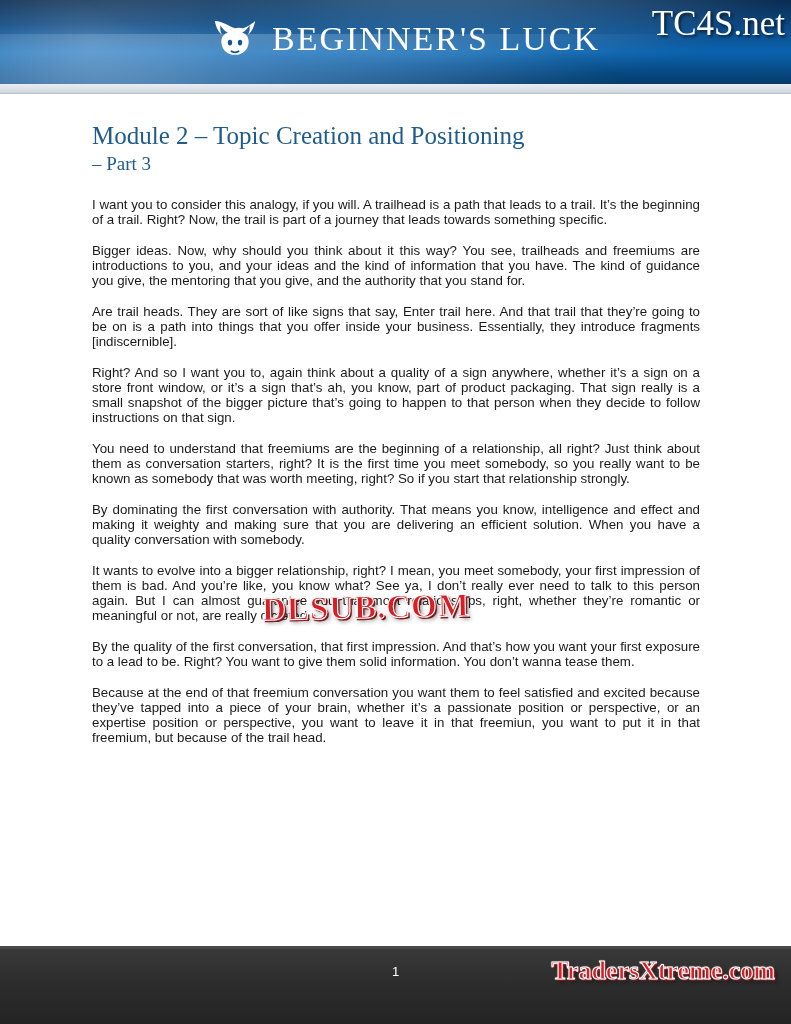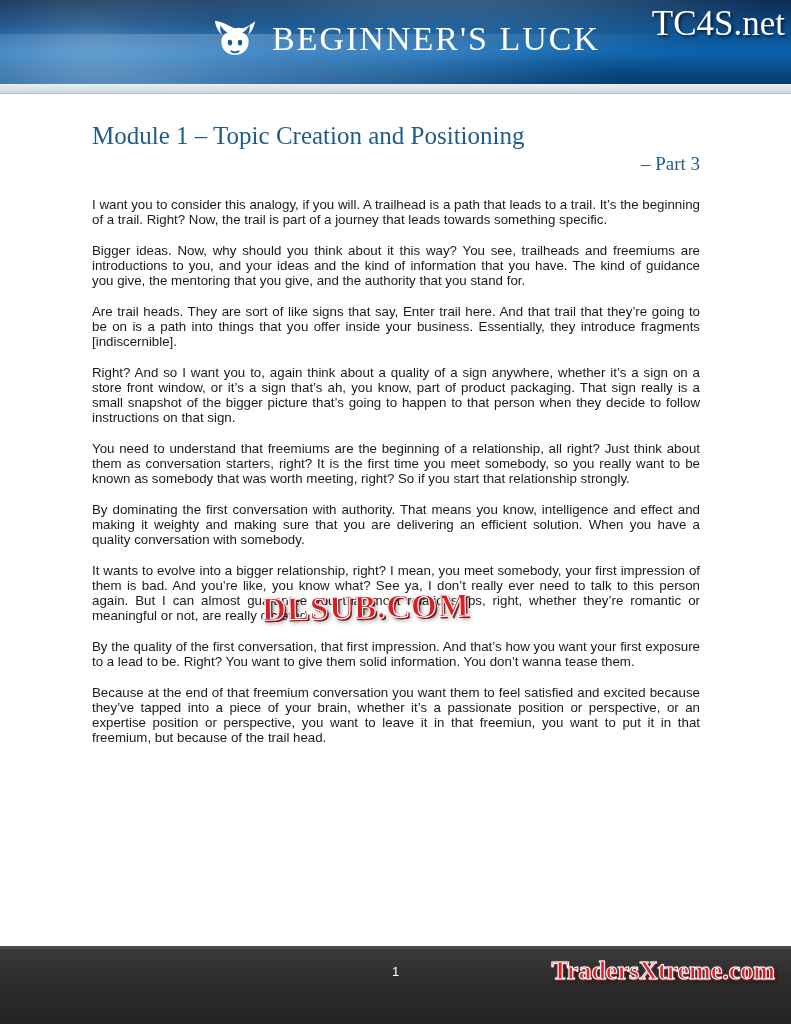--- a/index.html
+++ b/index.html
@@ -107,21 +107,20 @@
     font-family: "Liberation Serif", serif;
     color: #1f5c8b;
     font-size: 25px;
     font-weight: normal;
     line-height: 1.15;
   }
   h1.title .sub {
     display: block;
     font-size: 19px;
     margin-top: 2px;
-    text-align: right;
   }
 
   .body-text p {
     margin: 0 0 16px 0;
     font-family: "Liberation Sans", sans-serif;
     font-size: 13.3px;
     line-height: 15px;
     color: #1a1a1a;
     text-align: justify;
   }
@@ -206,21 +205,21 @@
   </div>
 
   <div class="site-tag">TC4S.net</div>
 </div>
 <div class="header-underline"></div>
 
 <div class="page">
   <div class="content">
 
     <h1 class="title">
-      <span>Module 1 – Topic Creation and Positioning</span>
+      <span>Module 2 – Topic Creation and Positioning</span>
       <span class="sub">– Part 3</span>
     </h1>
 
     <div class="body-text">
       <p>I want you to consider this analogy, if you will. A trailhead is a path that leads to a trail. It’s the beginning of a trail. Right? Now, the trail is part of a journey that leads towards something specific.</p>
       <p>Bigger ideas. Now, why should you think about it this way? You see, trailheads and freemiums are introductions to you, and your ideas and the kind of information that you have. The kind of guidance you give, the mentoring that you give, and the authority that you stand for.</p>
       <p>Are trail heads. They are sort of like signs that say, Enter trail here. And that trail that they’re going to be on is a path into things that you offer inside your business. Essentially, they introduce fragments [indiscernible].</p>
       <p>Right? And so I want you to, again think about a quality of a sign anywhere, whether it’s a sign on a store front window, or it’s a sign that’s ah, you know, part of product packaging. That sign really is a small snapshot of the bigger picture that’s going to happen to that person when they decide to follow instructions on that sign.</p>
       <p>You need to understand that freemiums are the beginning of a relationship, all right? Just think about them as conversation starters, right? It is the first time you meet somebody, so you really want to be known as somebody that was worth meeting, right? So if you start that relationship strongly.</p>
       <p>By dominating the first conversation with authority. That means you know, intelligence and effect and making it weighty and making sure that you are delivering an efficient solution. When you have a quality conversation with somebody.</p>

